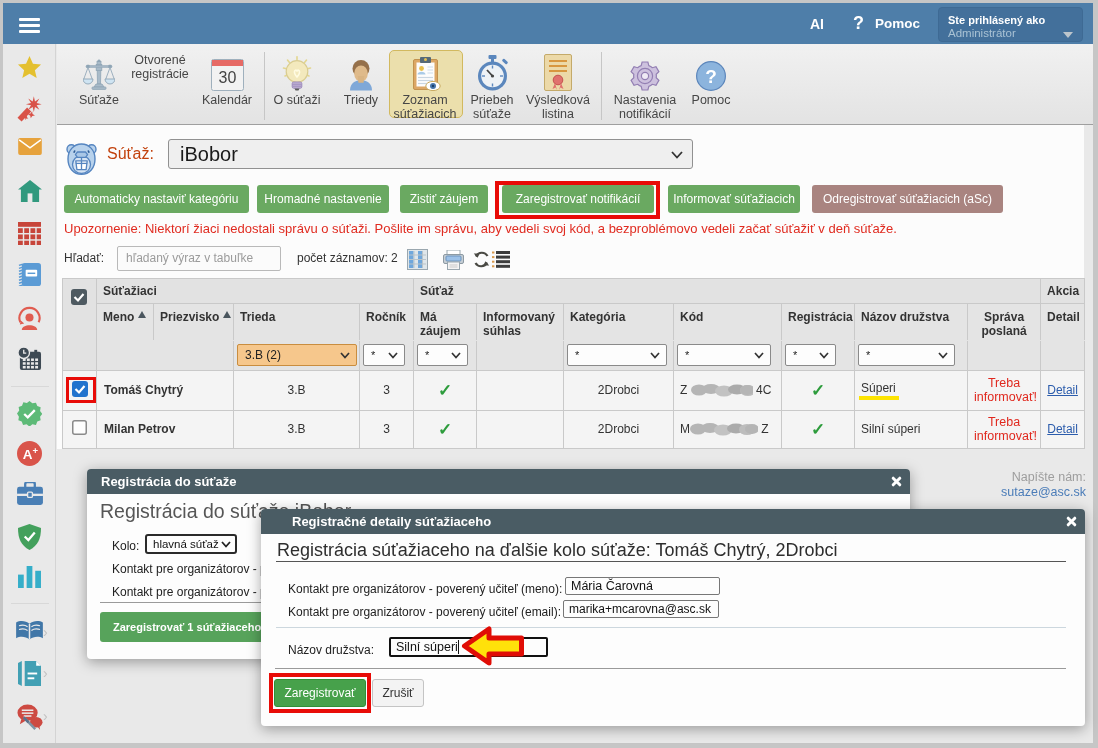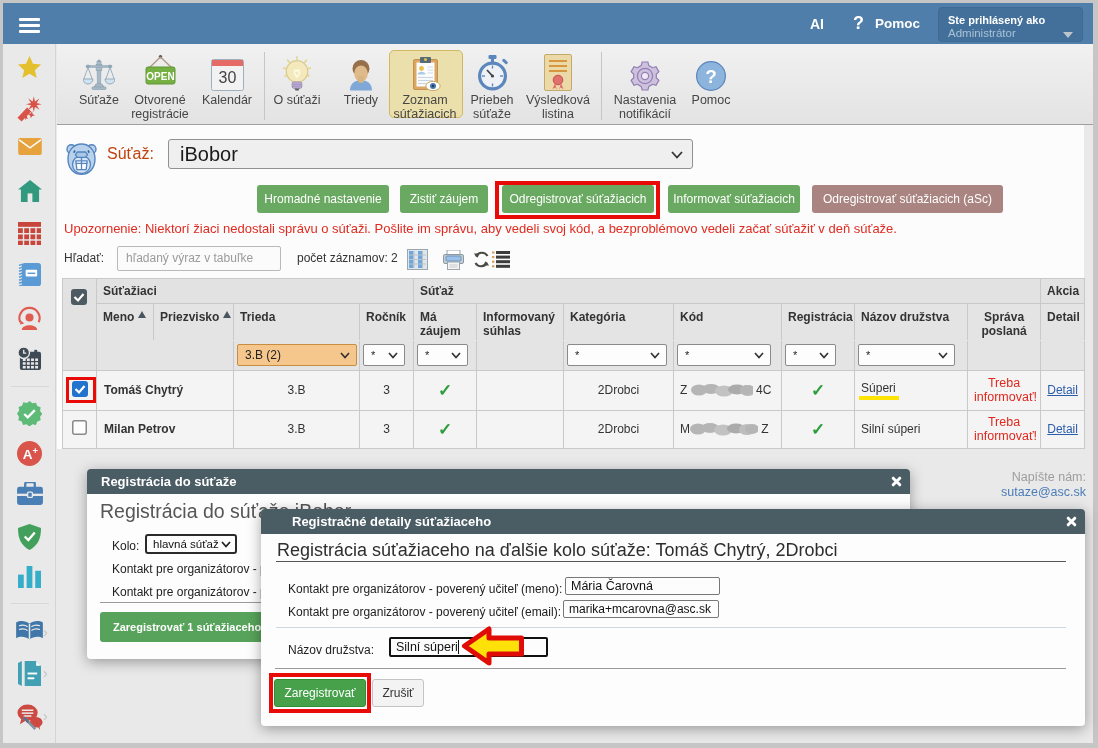--- a/index.html
+++ b/index.html
@@ -257,28 +257,20 @@
             </g>
             <path d="M0 21 L10 21 A 5 5 0 0 1 0 21 Z" fill="#cfe4f2" stroke="#8fa5b5" stroke-width="0.9"></path>
             <path d="M22 21 L32 21 A 5 5 0 0 1 22 21 Z" fill="#cfe4f2" stroke="#8fa5b5" stroke-width="0.9"></path>
             <path d="M11 29 L21 29 L19 26 L13 26 Z" fill="#a9bbc9" stroke="#8fa5b5" stroke-width="0.8"></path>
             <rect x="9" y="29" width="14" height="2.4" rx="0.8" fill="#a9bbc9" stroke="#8fa5b5" stroke-width="0.8"></rect>
           </svg>
         </div>
         <div class="lb">Súťaže</div>
       </div>
 <div class="titem" style="left:61px;width:84px">
-        <div class="ic">
-          <svg width="31" height="36" viewBox="0 0 31 36">
-            <circle cx="15.5" cy="1.8" r="1.8" fill="#555"></circle>
-            <path d="M15.5 2 L4 13 M15.5 2 L27 13" stroke="#b09a8a" stroke-width="1.4" fill="none"></path>
-            <rect x="1" y="12" width="29" height="17" rx="2" fill="#76b043" stroke="#5f9635" stroke-width="1"></rect>
-            <text x="15.5" y="24.5" font-family="Liberation Sans" font-size="10" font-weight="bold" fill="#fff" text-anchor="middle">OPEN</text>
-          </svg>
-        </div>
         <div class="lb">Otvorené<br>registrácie</div>
       </div>
 <div class="titem" style="left:130px;width:80px">
         <div class="ic">
           <svg width="33" height="32" viewBox="0 0 33 32">
             <rect x="0.5" y="0.5" width="32" height="31" rx="2" fill="#f2f2f2" stroke="#9fb0bd"></rect>
             <rect x="1" y="1" width="31" height="6" fill="#e66a65"></rect>
             <text x="16.5" y="24" font-family="Liberation Sans" font-size="16" fill="#444" text-anchor="middle">30</text>
           </svg>
         </div>
@@ -417,24 +409,25 @@
           <line x1="15.5" y1="18.8" x2="15.5" y2="27.6" stroke="#5585c0" stroke-width="1.3"></line>
           <line x1="9.8" y1="21.4" x2="21.2" y2="21.4" stroke="#5585c0" stroke-width="1.3"></line>
         </svg></div>
 <div class="abs" style="left:50px;top:20px;font-size:16px;color:#c2410c">Súťaž:</div>
 <div id="bigsel">
         <span class="abs" style="left:11px;top:3px">iBobor</span>
         <svg class="abs" style="right:9px;top:11px" width="12" height="8" viewBox="0 0 12 8">
           <path d="M1 1 L6 6.5 L11 1" stroke="#333" stroke-width="1.8" fill="none"></path>
         </svg>
       </div>
+<div class="gbtn" style="left:7px;width:185px">Automaticky nastaviť kategóriu</div>
 <div class="gbtn" style="left:200px;width:132px">Hromadné nastavenie</div>
 <div class="gbtn" style="left:343px;width:88px">Zistiť záujem</div>
 <div class="redbox" style="left:438px;top:56px;width:165px;height:38px"></div>
-<div class="gbtn" style="left:445px;width:152px">Odregistrovať súťažiacich</div>
+<div class="gbtn" style="left:445px;width:152px">Zaregistrovať notifikácií</div>
 <div class="gbtn" style="left:611px;width:132px">Informovať súťažiacich</div>
 <div class="gbtn" style="left:755px;width:191px;background:#a98480">Odregistrovať súťažiacich (aSc)</div>
 <div id="warn">Upozornenie: Niektorí žiaci nedostali správu o súťaži. Pošlite im správu, aby vedeli svoj kód, a bezproblémovo vedeli začať súťažiť v deň súťaže.</div>
 <div id="frow">
 <div class="abs" style="left:7px;top:8px">Hľadať:</div>
 <div id="finput">hľadaný výraz v tabuľke</div>
 <div class="abs" style="left:240px;top:8px">počet záznamov: 2</div>
 <div class="abs" style="left:350px;top:6px"><svg width="21" height="21" viewBox="0 0 21 21">
             <rect x="0.5" y="0.5" width="20" height="20" fill="#dfe6ea" stroke="#9aa7af"></rect>
             <rect x="2" y="2" width="4.5" height="17" fill="#6fa7dc"></rect>

